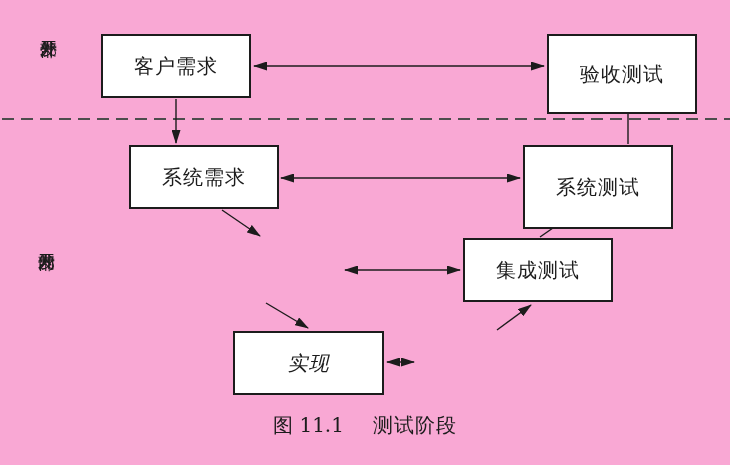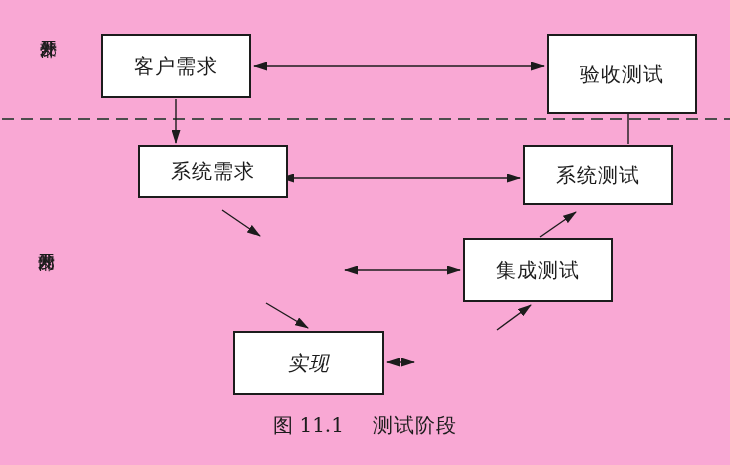--- a/index.html
+++ b/index.html
@@ -52,22 +52,22 @@
     font-size: 20px;
     color: #1c1c1c;
   }
   .caption .title-part {
     margin-left: 29px;
     letter-spacing: 1px;
   }
   
   #box-customer     { left: 101px; top: 34px;  width: 150px; height: 64px; }
   #box-acceptance   { left: 547px; top: 34px;  width: 150px; height: 80px; }
-  #box-sysreq       { left: 138px; top: 145px; width: 150px; height: 53px; }
-  #box-systest      { left: 523px; top: 145px; width: 150px; height: 60px; }
+  #box-sysreq       { left: 129px; top: 145px; width: 150px; height: 64px; }
+  #box-systest      { left: 523px; top: 145px; width: 150px; height: 84px; }
   #box-sysdesign    { left: 192px; top: 238px; width: 150px; height: 64px; }
   #box-integration  { left: 463px; top: 238px; width: 150px; height: 64px; }
   #box-impl         { left: 233px; top: 331px; width: 151px; height: 64px; font-style: italic; }
   #box-unittest     { left: 417px; top: 331px; width: 150px; height: 64px; }
   #label-external   { left: 40px; top: 27px; }
   #label-internal   { left: 38px; top: 240px; }
 </style>
 </head>
 <body>
 

